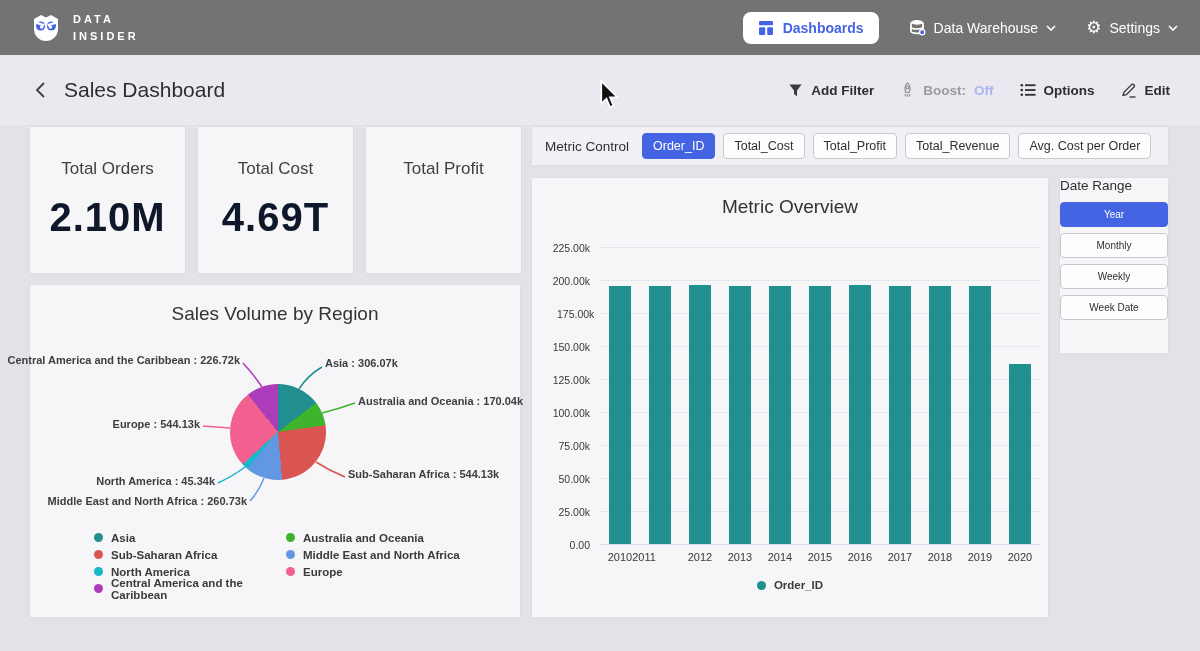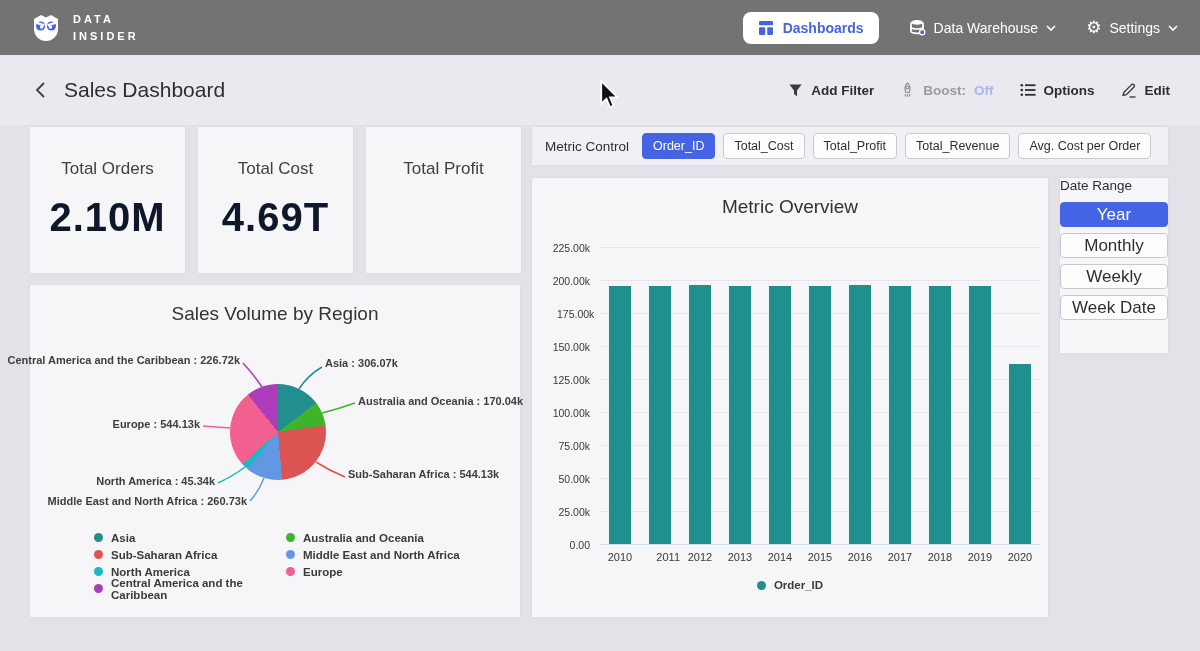--- a/index.html
+++ b/index.html
@@ -75,21 +75,21 @@
   
   .gridline { position:absolute; left:68px; width:440px; height:1px; background:#e6e5ea; }
   .gridline.base { background:#d6d9ec; }
   .ytick { position:absolute; width:58px; text-align:right; font-size:10.5px; color:#3a3a3d; }
   .vbar { position:absolute; width:22px; background:#20908e; cursor:pointer; }
   .xlabel { position:absolute; width:40px; text-align:center; font-size:11px; color:#3a3a3d; }
   .bar-legend { position:absolute; top:401px; left:0; width:100%; display:flex; justify-content:center; align-items:center; gap:8px; font-size:11.5px; font-weight:bold; color:#3b3b3e; }
   
   .date-label { font-size:13.5px; color:#2f2f31; margin-bottom:9px; }
   .date-btn {
-    width:100%; height:25px; margin-bottom:6px; border-radius:4px; font-size:17px;
+    width:100%; height:25px; margin-bottom:6px; border-radius:4px; font-size:10px;
     border:1px solid #c9c8ce; background:#fdfdfe; color:#2f2f31; cursor:pointer; font-family:inherit;
   }
   .date-btn.selected { background:#4464e4; border-color:#4464e4; color:#fff; }
   
   .cursor { position:absolute; left:598px; top:80px; z-index:99; pointer-events:none; }
   svg.ovl { position:absolute; left:0; top:0; }
 </style>
 </head>
 <body>
 
@@ -230,21 +230,21 @@
     <div class="ytick" style="top: 163px; left: 0px;">150.00k</div>
     <div class="gridline" style="top: 135px;"></div>
     <div class="ytick" style="top: 130px; left: 0px; padding-left: 25px;">175.00k</div>
     <div class="gridline" style="top: 102px;"></div>
     <div class="ytick" style="top: 97px; left: 0px;">200.00k</div>
     <div class="gridline" style="top: 69px;"></div>
     <div class="ytick" style="top: 64px; left: 0px;">225.00k</div>
     <div class="vbar" style="left: 77px; top: 107.94px; height: 258.06px; background: rgb(32, 144, 142);"></div>
     <div class="xlabel" style="left: 68px; top: 373px;">2010</div>
     <div class="vbar" style="left: 117px; top: 108.072px; height: 257.928px; background: rgb(32, 144, 142);"></div>
-    <div class="xlabel" style="left: 108px; top: 373px; text-align: right;">2011</div>
+    <div class="xlabel" style="left: 92px; top: 373px;">2011</div>
     <div class="vbar" style="left: 157px; top: 107.28px; height: 258.72px; background: rgb(32, 144, 142);"></div>
     <div class="xlabel" style="left: 148px; top: 373px;">2012</div>
     <div class="vbar" style="left: 197px; top: 108.072px; height: 257.928px; background: rgb(32, 144, 142);"></div>
     <div class="xlabel" style="left: 188px; top: 373px;">2013</div>
     <div class="vbar" style="left: 237px; top: 108.204px; height: 257.796px; background: rgb(32, 144, 142);"></div>
     <div class="xlabel" style="left: 228px; top: 373px;">2014</div>
     <div class="vbar" style="left: 277px; top: 108.072px; height: 257.928px; background: rgb(32, 144, 142);"></div>
     <div class="xlabel" style="left: 268px; top: 373px;">2015</div>
     <div class="vbar" style="left: 317px; top: 107.016px; height: 258.984px; background: rgb(32, 144, 142);"></div>
     <div class="xlabel" style="left: 308px; top: 373px;">2016</div>

